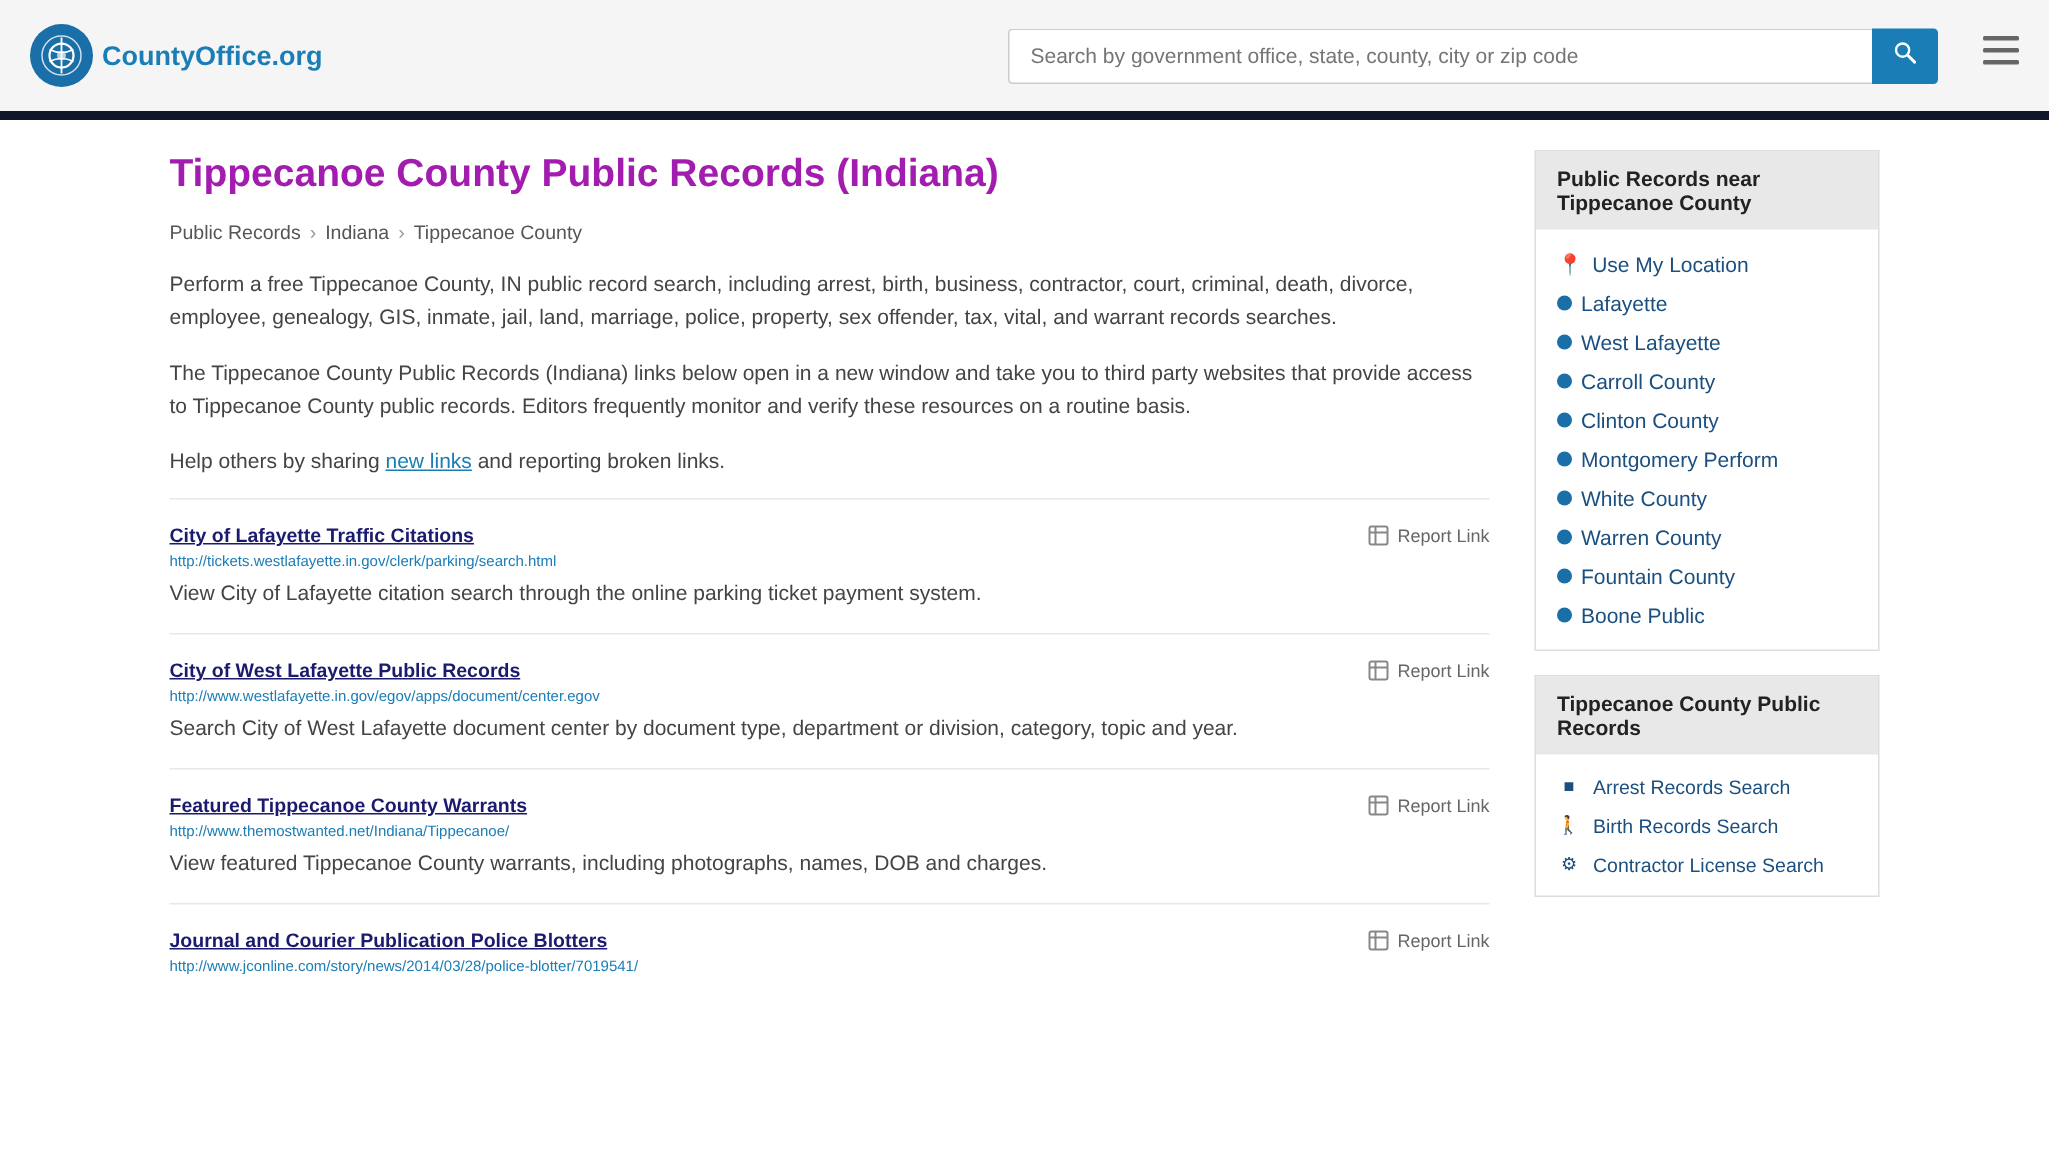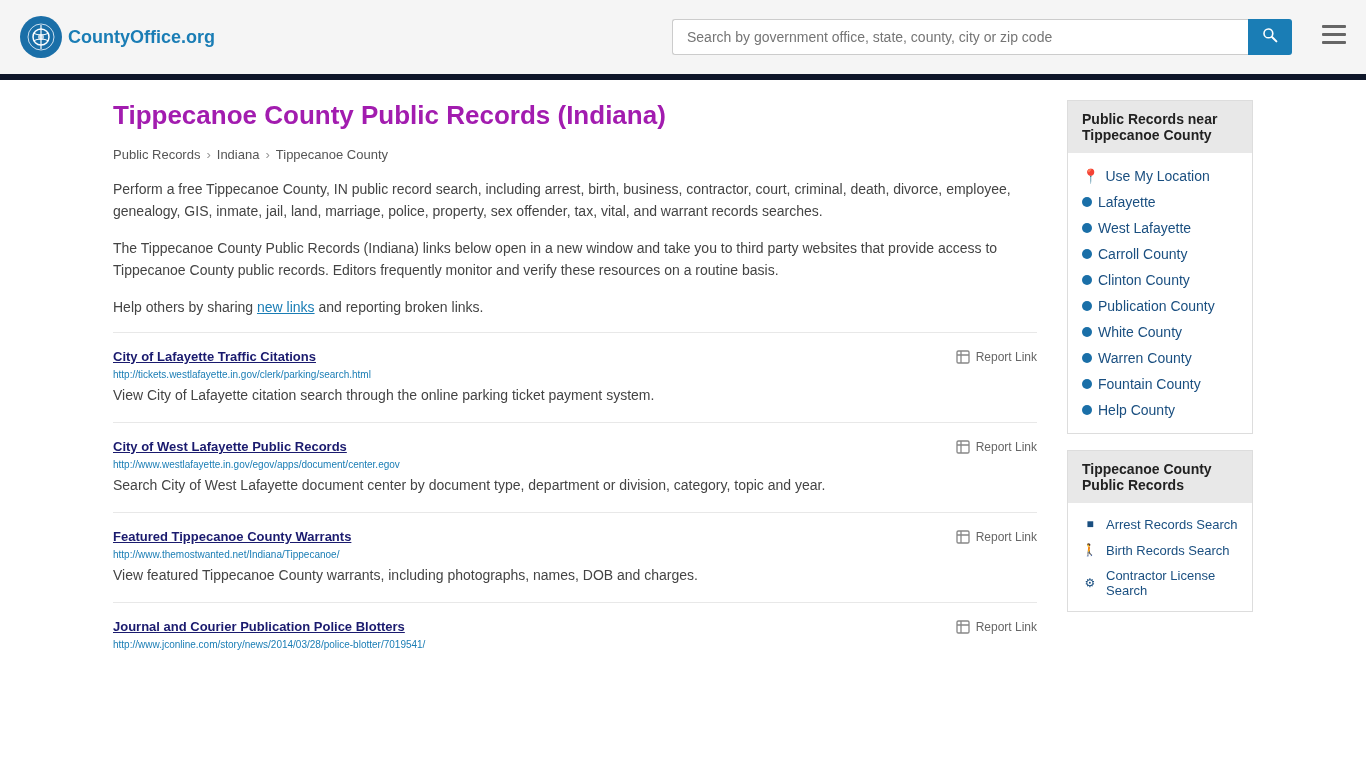--- a/index.html
+++ b/index.html
@@ -78,21 +78,21 @@
       margin: 0 auto;
       padding: 20px 20px;
       display: flex;
       gap: 30px;
     }
     .content-area {
       flex: 1;
       min-width: 0;
     }
     .sidebar {
-      width: 186px;
+      width: 230px;
       flex-shrink: 0;
     }
 
     
     .page-title {
       font-size: 26px;
       font-weight: bold;
       color: #a21caf;
       margin-bottom: 16px;
     }
@@ -354,37 +354,37 @@
             <a class="sidebar-link" href="#">
               <span class="icon-dot"></span>
               <span>Carroll County</span>
             </a>
             <a class="sidebar-link" href="#">
               <span class="icon-dot"></span>
               <span>Clinton County</span>
             </a>
             <a class="sidebar-link" href="#">
               <span class="icon-dot"></span>
-              <span>Publication County</span>
+              <span>Montgomery Perform</span>
             </a>
             <a class="sidebar-link" href="#">
               <span class="icon-dot"></span>
               <span>White County</span>
             </a>
             <a class="sidebar-link" href="#">
               <span class="icon-dot"></span>
               <span>Warren County</span>
             </a>
             <a class="sidebar-link" href="#">
               <span class="icon-dot"></span>
               <span>Fountain County</span>
             </a>
             <a class="sidebar-link" href="#">
               <span class="icon-dot"></span>
-              <span>Help County</span>
+              <span>Boone Public</span>
             </a>
           </div>
       </div>
     </div>
 
     <div class="sidebar-section">
       <div class="sidebar-section-header">Tippecanoe County Public Records</div>
       <div class="sidebar-records-list" id="sidebar-records-container">
           <div class="sidebar-record-item">
             <span class="rec-icon">■</span>

